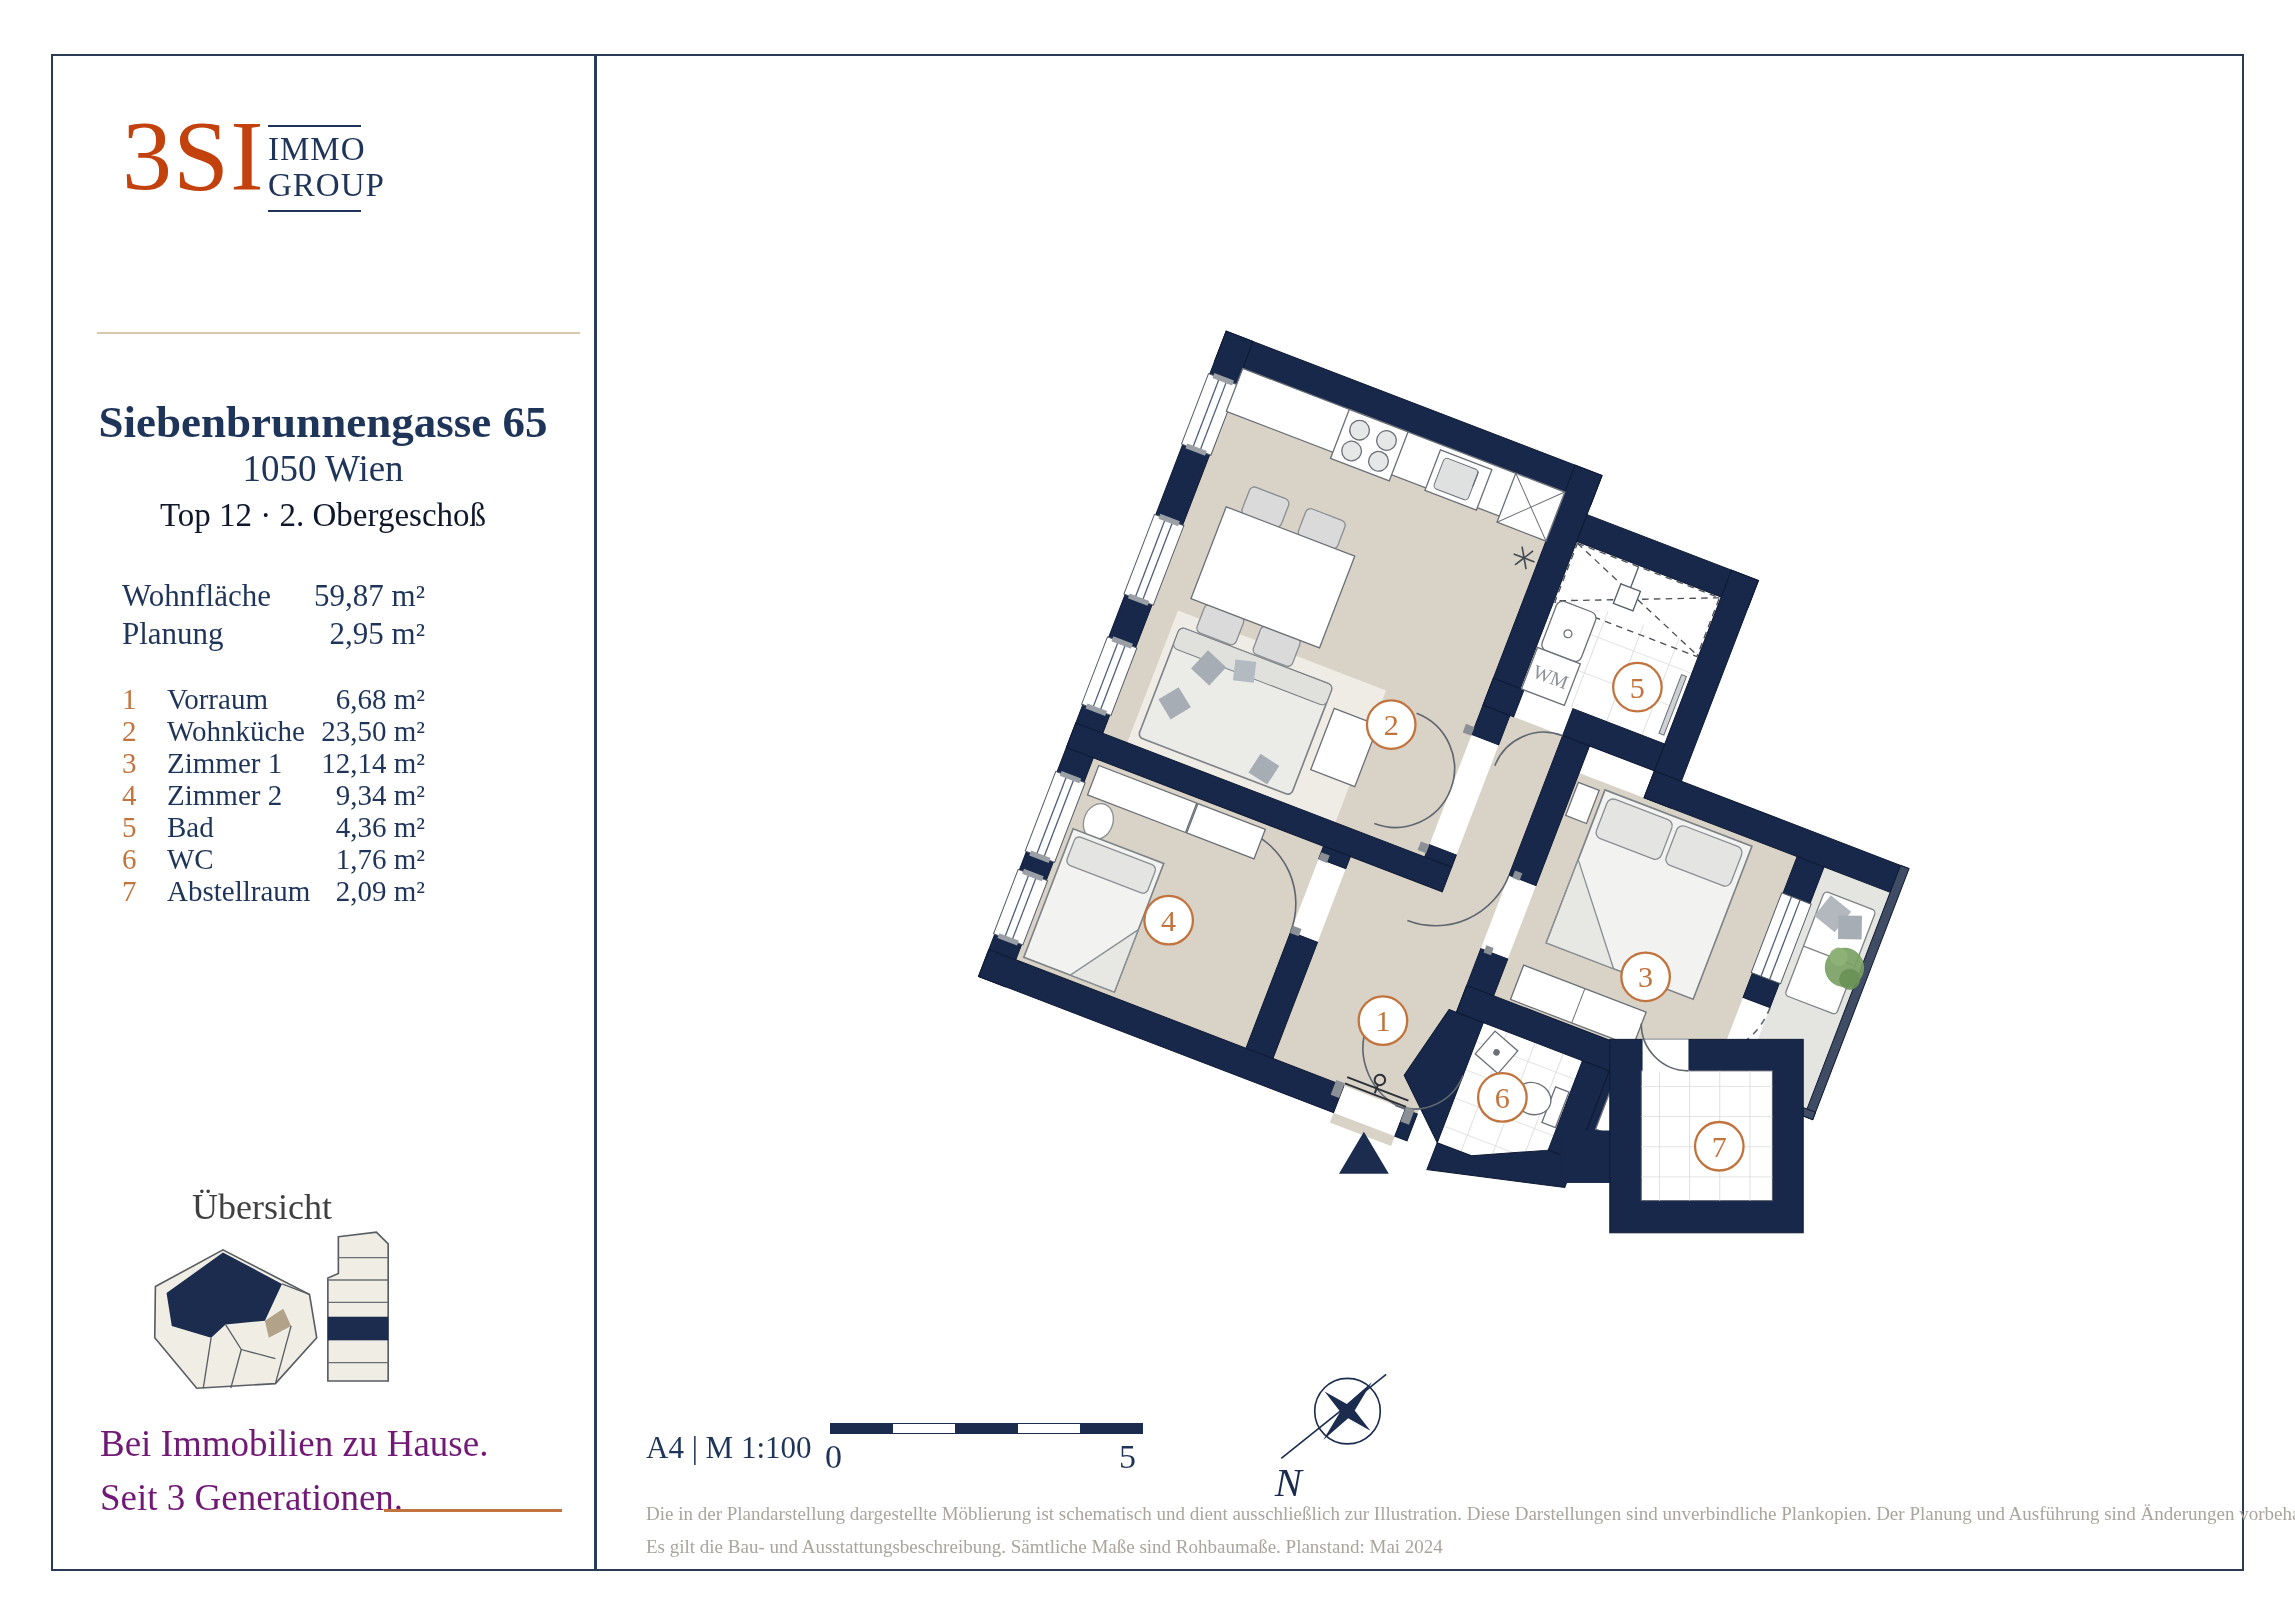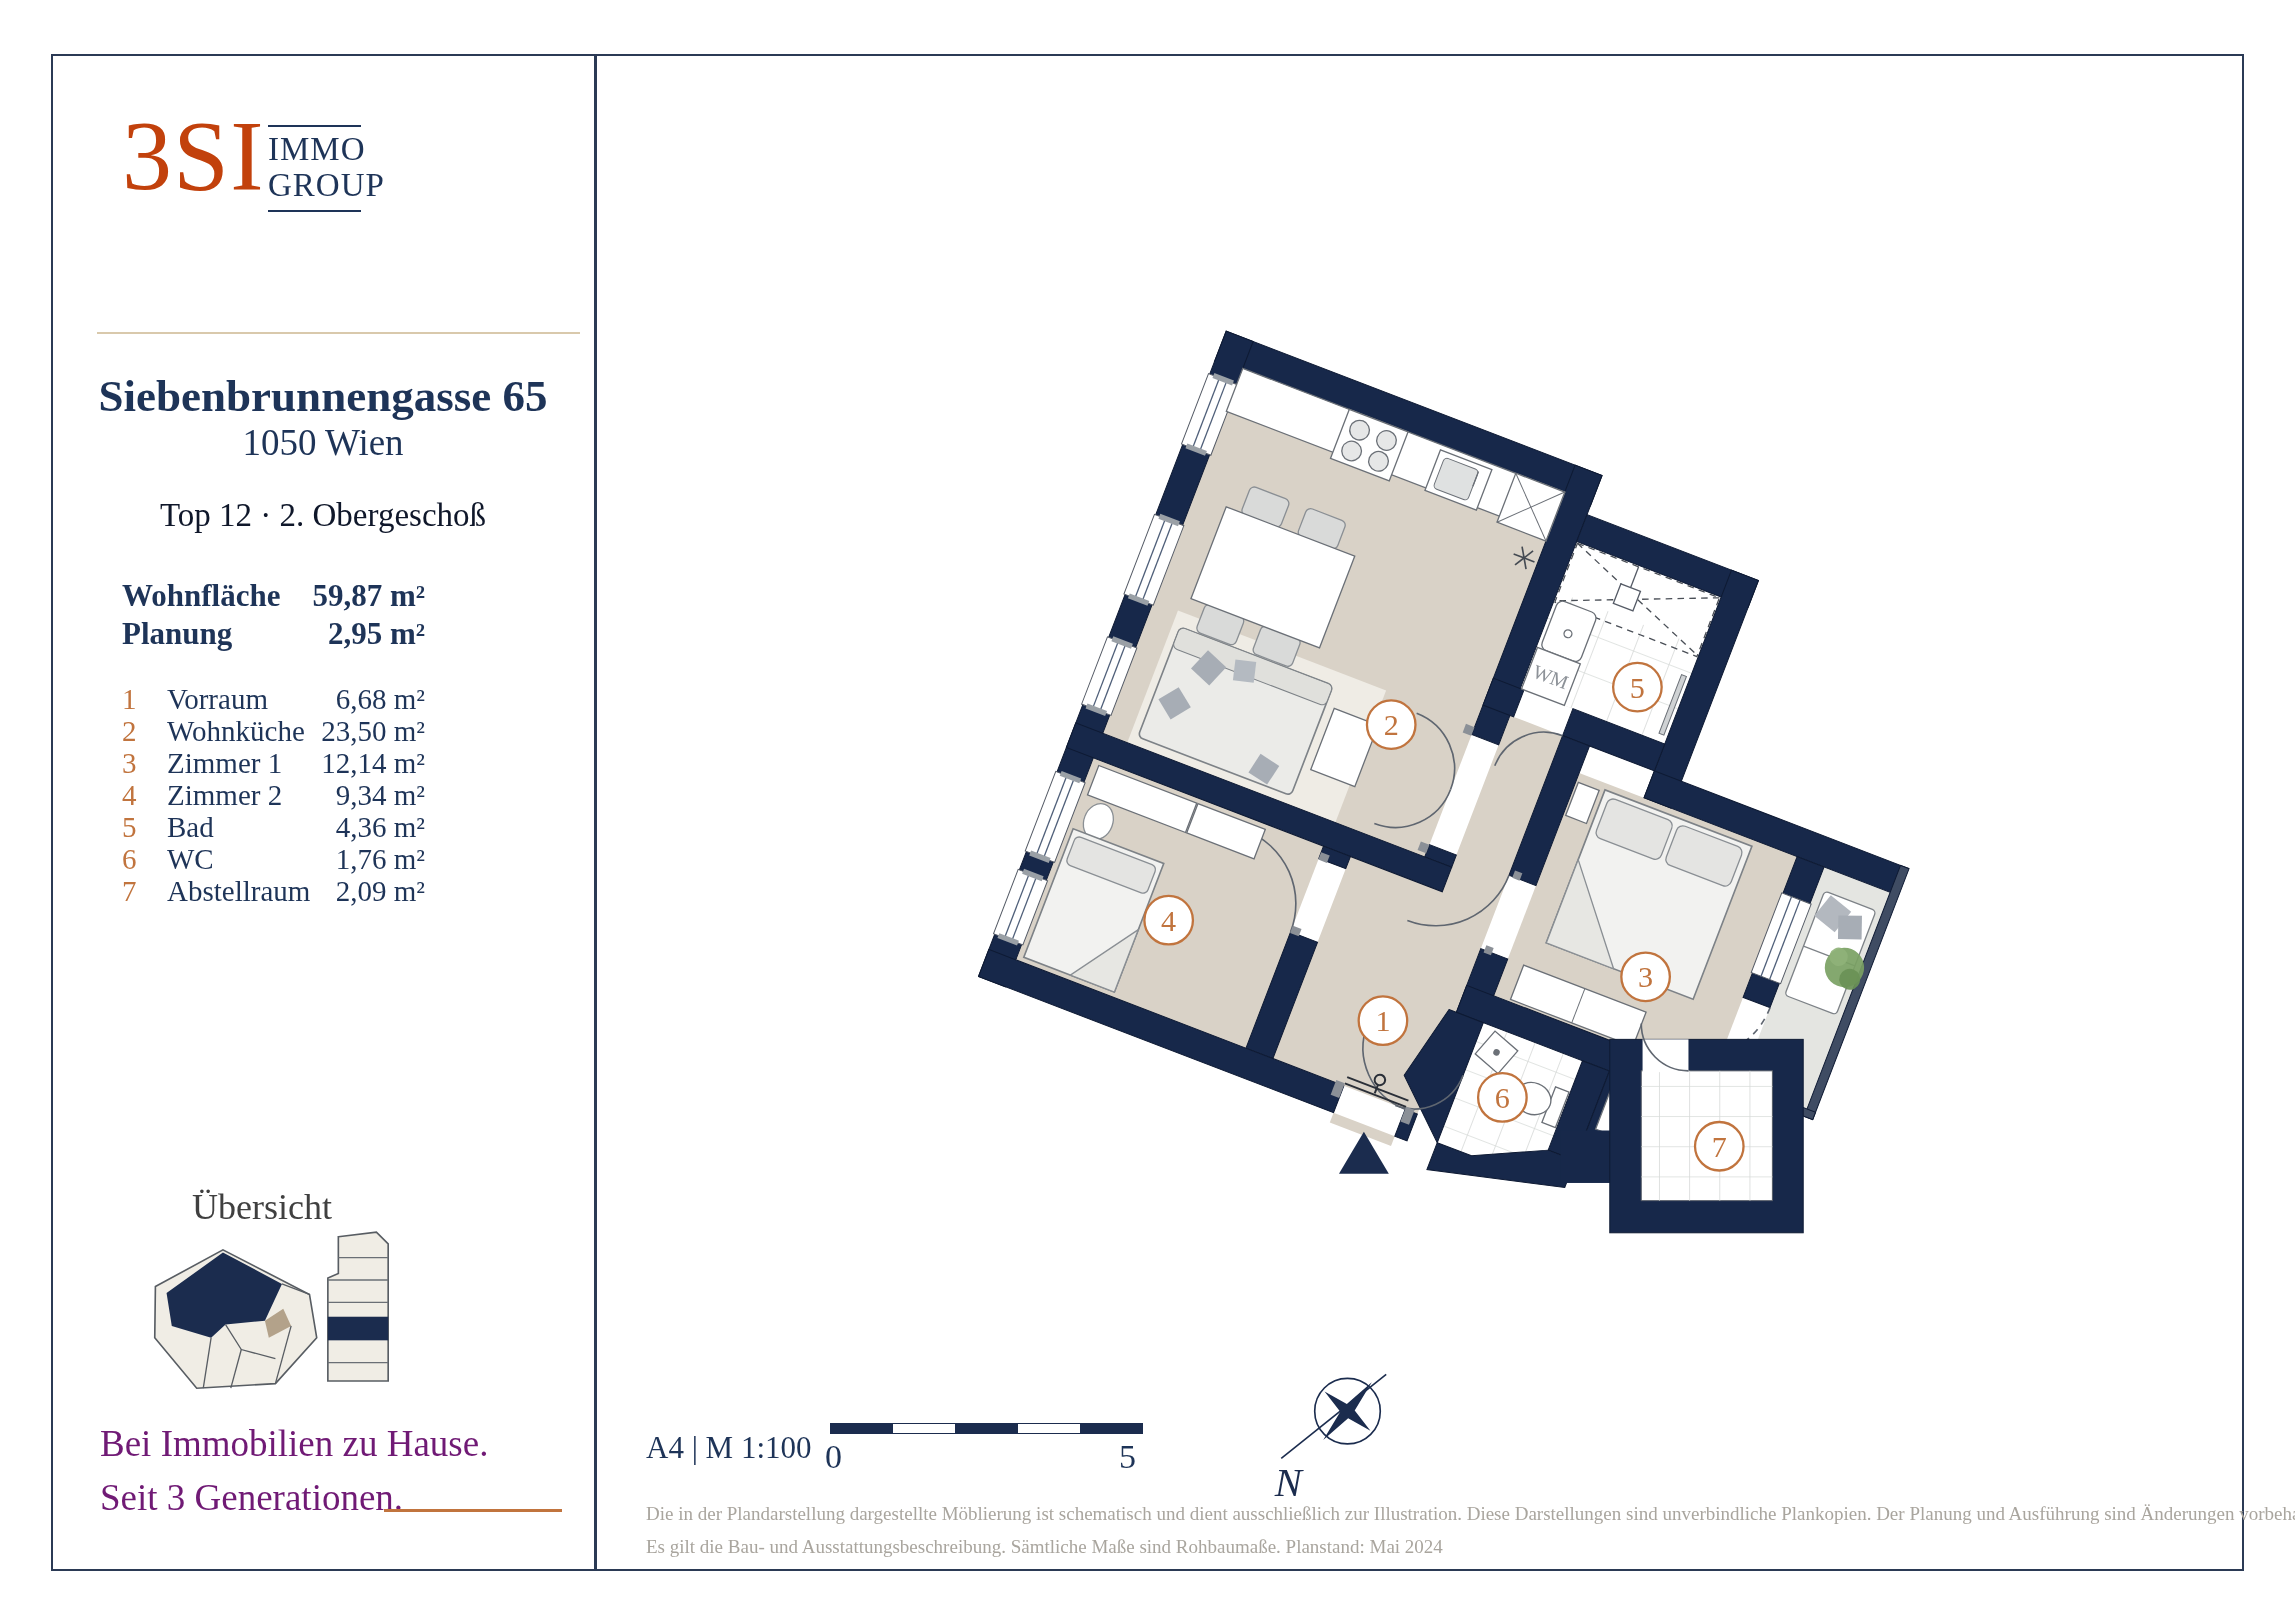--- a/index.html
+++ b/index.html
@@ -4,25 +4,25 @@
 <style>
   html,body{margin:0;padding:0;background:#ffffff;}
   body{width:2295px;height:1623px;position:relative;font-family:"Liberation Serif","DejaVu Serif",serif;color:#1e3458;}
   .abs{position:absolute;}
   .frame{left:51px;top:54px;width:2189px;height:1513px;border:2.6px solid #2b3a55;}
   .divider{left:594px;top:54px;width:2.6px;height:1516px;background:#2b3a55;}
   .logo-3si{left:122px;top:106px;font-size:100px;line-height:1;color:#c2410c;letter-spacing:1.3px;}
   .logo-sub{left:268px;top:125px;width:93px;border-top:2.6px solid #1e3458;border-bottom:2.6px solid #1e3458;padding:5.2px 0 6.6px 0;font-size:33px;line-height:1.08;letter-spacing:1px;color:#1e3458;text-align:left;}
   .tan-rule{left:97px;top:332px;width:483px;height:2px;background:#d9c9ac;}
   .addr-wrap{left:51px;top:371px;width:544px;text-align:center;}
-  .addr{font-size:45px;font-weight:700;line-height:1.12;}
+  .addr{font-size:45px;font-weight:700;line-height:1.12;margin-top:26px;}
   .city{font-size:37px;font-weight:400;}
   .unitline{left:51px;top:497px;width:544px;text-align:center;font-size:33px;color:#0f172a;}
   .areas{left:122px;top:577px;width:303px;font-size:31px;}
-  .arow{display:flex;justify-content:space-between;line-height:38px;font-weight:700;}
+  .arow{display:flex;justify-content:space-between;line-height:38px;font-weight:400;}
   .rooms{left:122px;top:683px;width:303px;font-size:29px;}
   .rrow{display:flex;line-height:32px;}
   .rnr{width:45px;color:#c1743e;}
   .rname{flex:1;}
   .rval{text-align:right;}
   .ueb{left:72px;top:1186px;width:380px;text-align:center;font-size:36px;color:#404040;}
   .tagline{left:100px;top:1417px;font-size:37px;line-height:1.46;color:#701a75;}
   .tagrule{left:384px;top:1509px;width:178px;height:3.3px;background:#c1743e;}
   .a4scale{left:646px;top:1430px;font-size:31px;color:#1e3458;}
   .sbar{left:830px;top:1423px;width:311px;height:8.5px;border:1.3px solid #1b2c4e;display:flex;box-sizing:content-box;}

